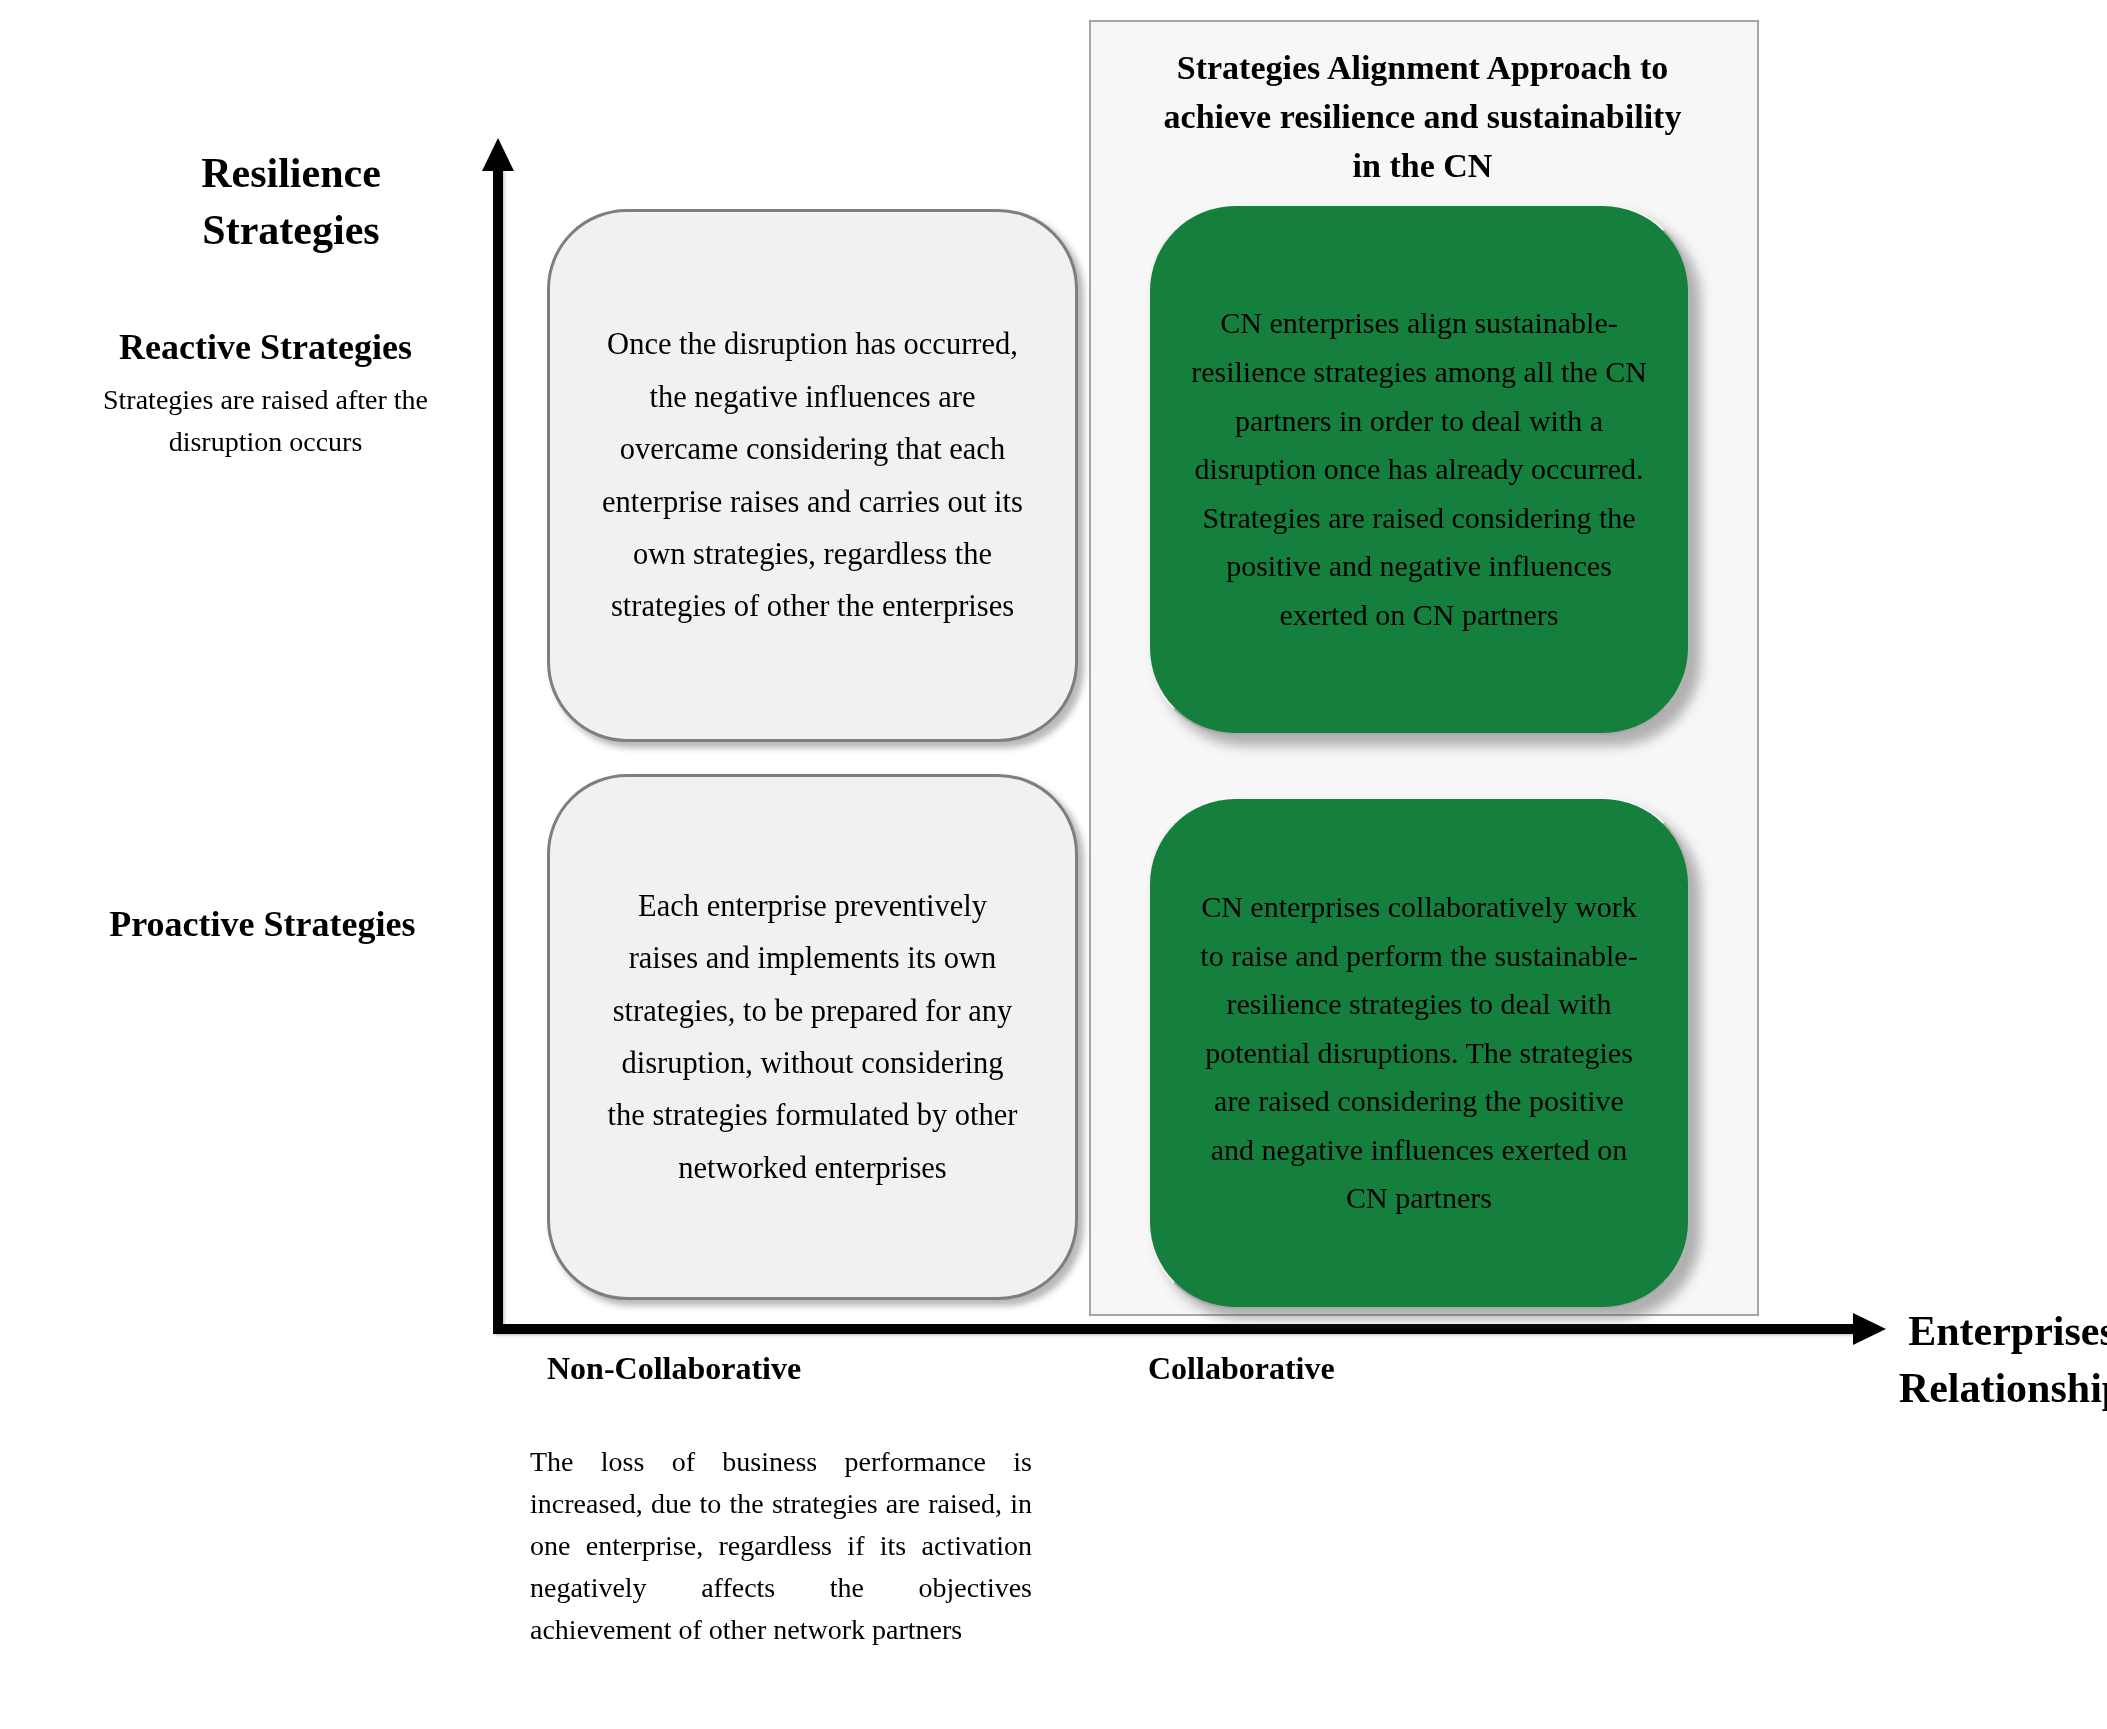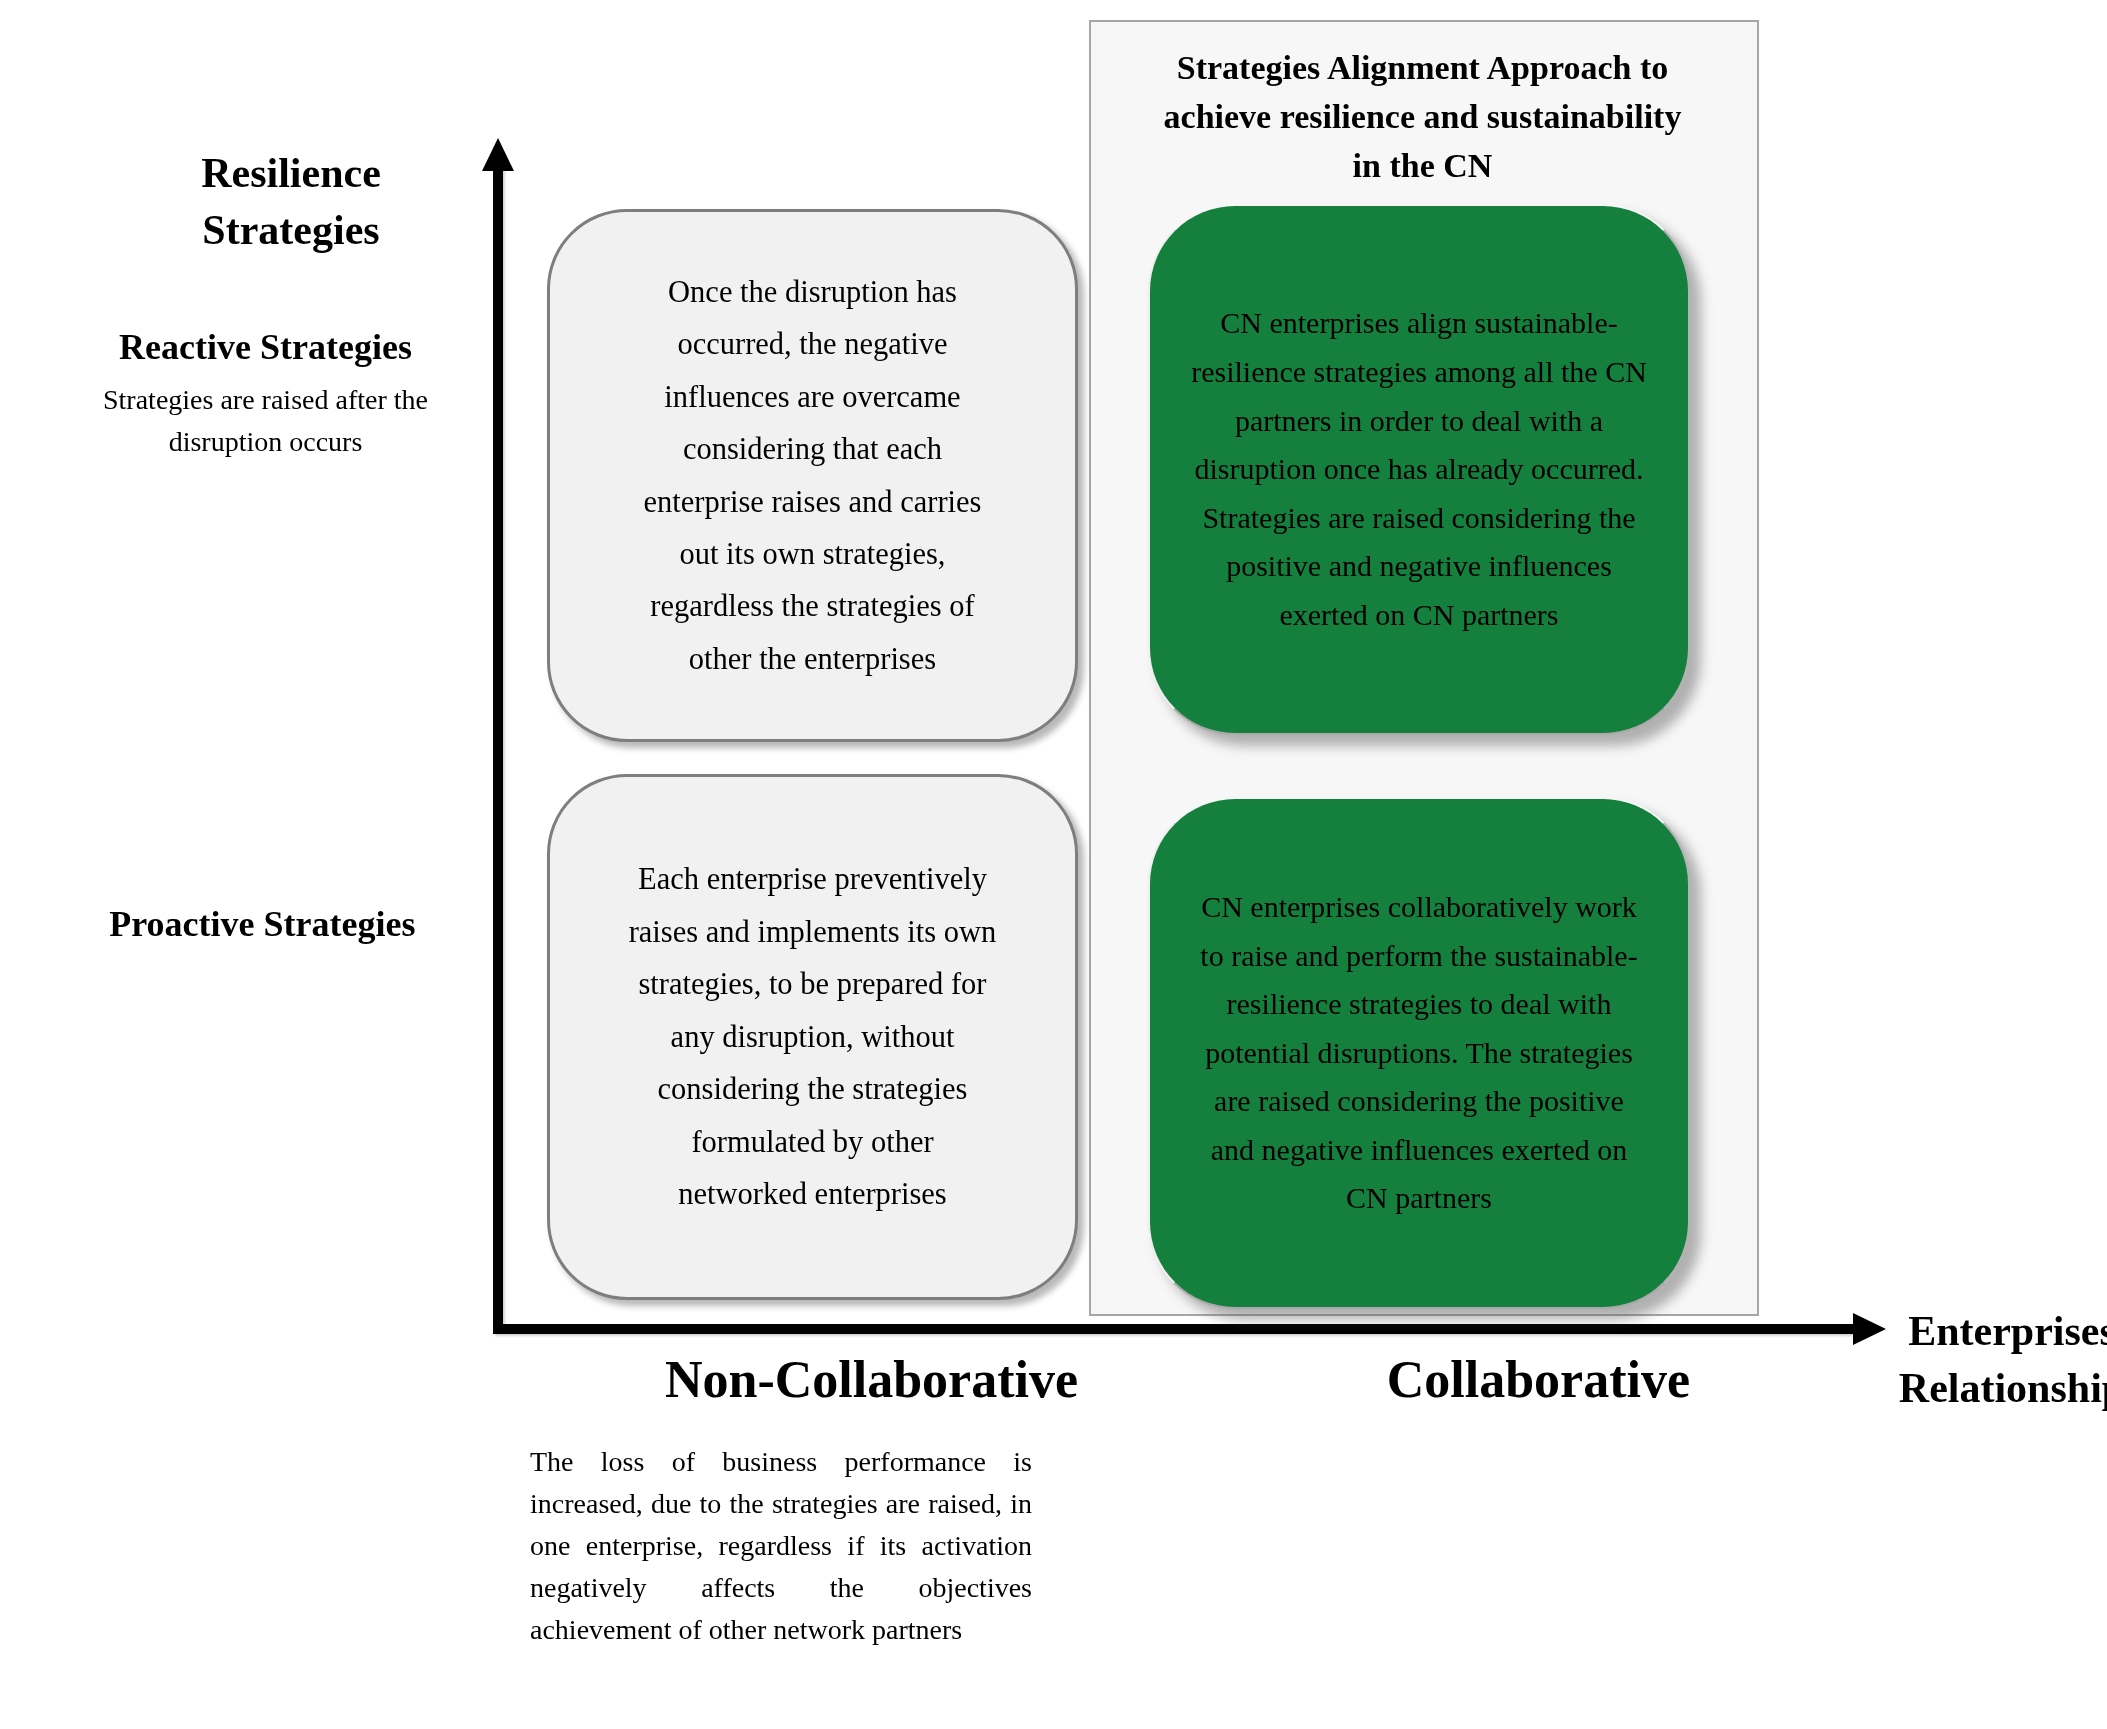--- a/index.html
+++ b/index.html
@@ -74,42 +74,42 @@
     box-sizing: border-box;
     display: flex; align-items: center; justify-content: center;
     text-align: center;
   }
   .qbox .box-text { font-size: 30.5px; line-height: 1.72; }
   .qbox.left-style {
     background: #f1f1f1;
     border: 3.6px solid #7e7e7e;
     border-radius: 80px;
     box-shadow: 5.8px 5.8px 6.5px rgba(0,0,0,0.28);
-    padding: 29px 77px;
+    padding: 29px 51px;
   }
   .qbox.right-style {
     background: #15803d;
     border-top: 2.9px solid #f6f6f6;
     border-left: 2.9px solid #efefef;
     border-right: 2.9px solid #b3b3b3;
     border-bottom: 2.9px solid #a9a9a9;
     border-radius: 87px;
     box-shadow: 10.2px 10.2px 11.6px rgba(90,90,90,0.45);
     padding: 26px 41px;
   }
   .qbox.tl { left: 507px;  top: 209px;  width: 531px; height: 533px; }
   .qbox.bl { left: 507px;  top: 774px; width: 531px; height: 526px; }
   .qbox.tr { left: 1108px; top: 204px;  width: 542px; height: 531px; }
   .qbox.br { left: 1108px; top: 797px; width: 542px; height: 512px; }
   .qbox.tr .box-text, .qbox.br .box-text { font-size: 30px; line-height: 1.62; }
 
   
   .col-label {
-    position: absolute; text-align: right;
-    font-size: 52px; font-weight: bold;
+    position: absolute; text-align: left;
+    font-size: 32px; font-weight: bold;
   }
   .col-label.noncollab { left: 507px;  top: 1350px; width: 531px; }
   .col-label.collab    { left: 1108px; top: 1350px; width: 542px; }
   .col-desc {
     position: absolute;
     font-size: 28px; line-height: 1.5; text-align: justify;
   }
   .col-desc.noncollab { left: 490px;  top: 1441px; width: 502px; }
   .col-desc.collab    { left: 1123px; top: 1441px; width: 491px; }
 </style>

